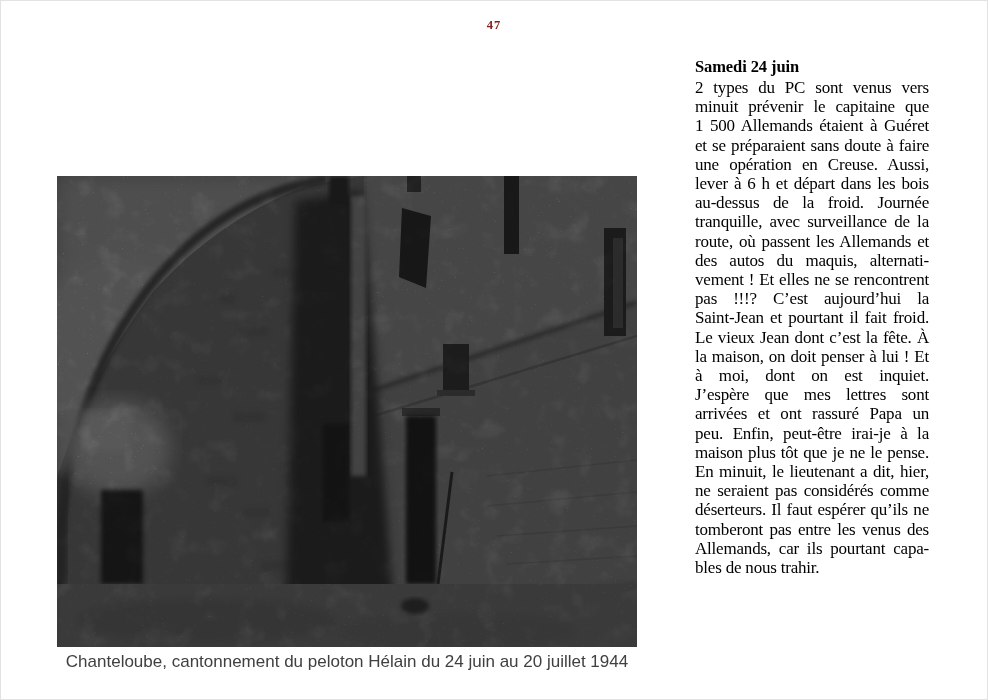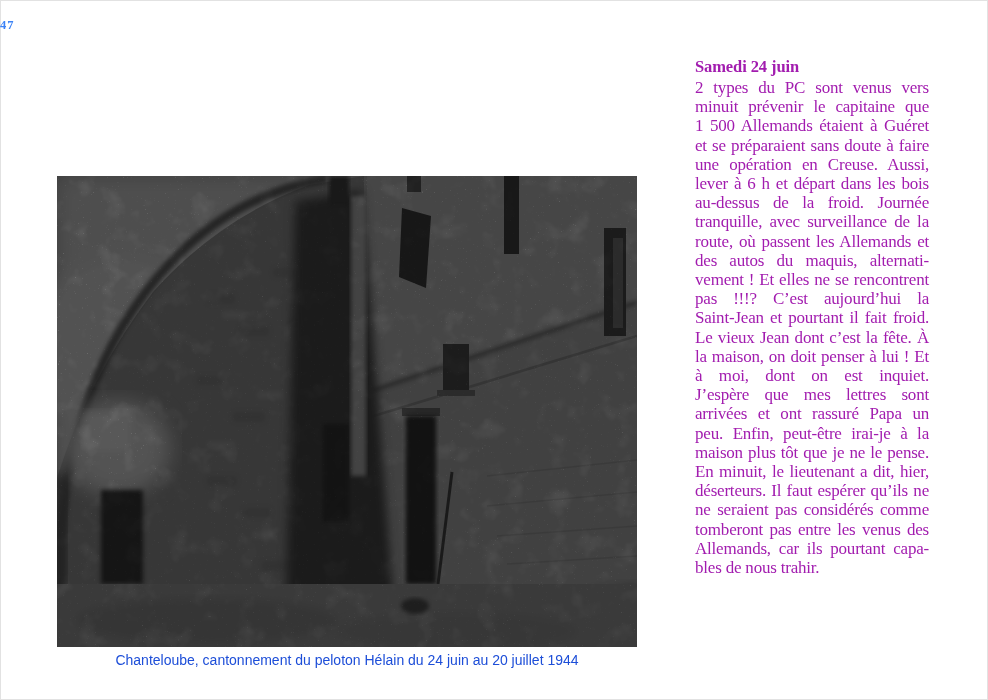--- a/index.html
+++ b/index.html
@@ -3,32 +3,32 @@
 <meta charset="utf-8">
 <style>
   html,body { margin:0; padding:0; background:#ffffff; }
   .page {
     position:relative; width:988px; height:700px; background:#ffffff;
     font-family:"Liberation Serif", serif; overflow:hidden;
     box-shadow: inset 0 0 0 1px #e2e2e2;
   }
   .page-number {
     position:absolute; top:18px; left:0; width:100%;
-    font-size:12.5px; font-weight:bold;
-    color:#3b82f6; letter-spacing:1px;
+    text-align:center; font-size:12.5px; font-weight:bold;
+    color:#7f1d1d; letter-spacing:1px;
   }
   .photo-figure { position:absolute; left:57px; top:176px; width:580px; height:471px; }
   .photo-figure svg { display:block; }
   .photo-caption {
     position:absolute; left:57px; top:652px; width:580px;
     text-align:center; font-family:"Liberation Sans", sans-serif;
-    font-size:14px; color:#1d4ed8;
+    font-size:17px; color:#404040;
   }
   .diary-column {
-    position:absolute; left:695px; top:56px; width:234px; color:#a21caf;
+    position:absolute; left:695px; top:56px; width:234px; color:#000000;
   }
   .entry-heading {
     font-weight:bold; font-size:16.5px; line-height:21px;
     letter-spacing:-0.1px; margin-bottom:1px;
   }
   .jline {
     font-size:17px; line-height:19.2px; letter-spacing:-0.2px;
     text-align:justify; text-align-last:justify; white-space:normal;
   }
   .jline.last { text-align-last:left; }
@@ -162,21 +162,21 @@
         <div class="jline">pas !!!? C’est aujourd’hui la</div>
         <div class="jline">Saint-Jean et pourtant il fait froid.</div>
         <div class="jline">Le vieux Jean dont c’est la fête. À</div>
         <div class="jline">la maison, on doit penser à lui ! Et</div>
         <div class="jline">à moi, dont on est inquiet.</div>
         <div class="jline">J’espère que mes lettres sont</div>
         <div class="jline">arrivées et ont rassuré Papa un</div>
         <div class="jline">peu. Enfin, peut-être irai-je à la</div>
         <div class="jline">maison plus tôt que je ne le pense.</div>
         <div class="jline">En minuit, le lieutenant a dit, hier,</div>
+        <div class="jline">ne seraient pas considérés comme</div>
         <div class="jline">déserteurs. Il faut espérer qu’ils ne</div>
-        <div class="jline">ne seraient pas considérés comme</div>
         <div class="jline">tomberont pas entre les venus des</div>
         <div class="jline">Allemands, car ils pourtant capa-</div>
         <div class="jline last">bles de nous trahir.</div>
       </div>
   </div>
 
 </div>
 
 </body></html>

